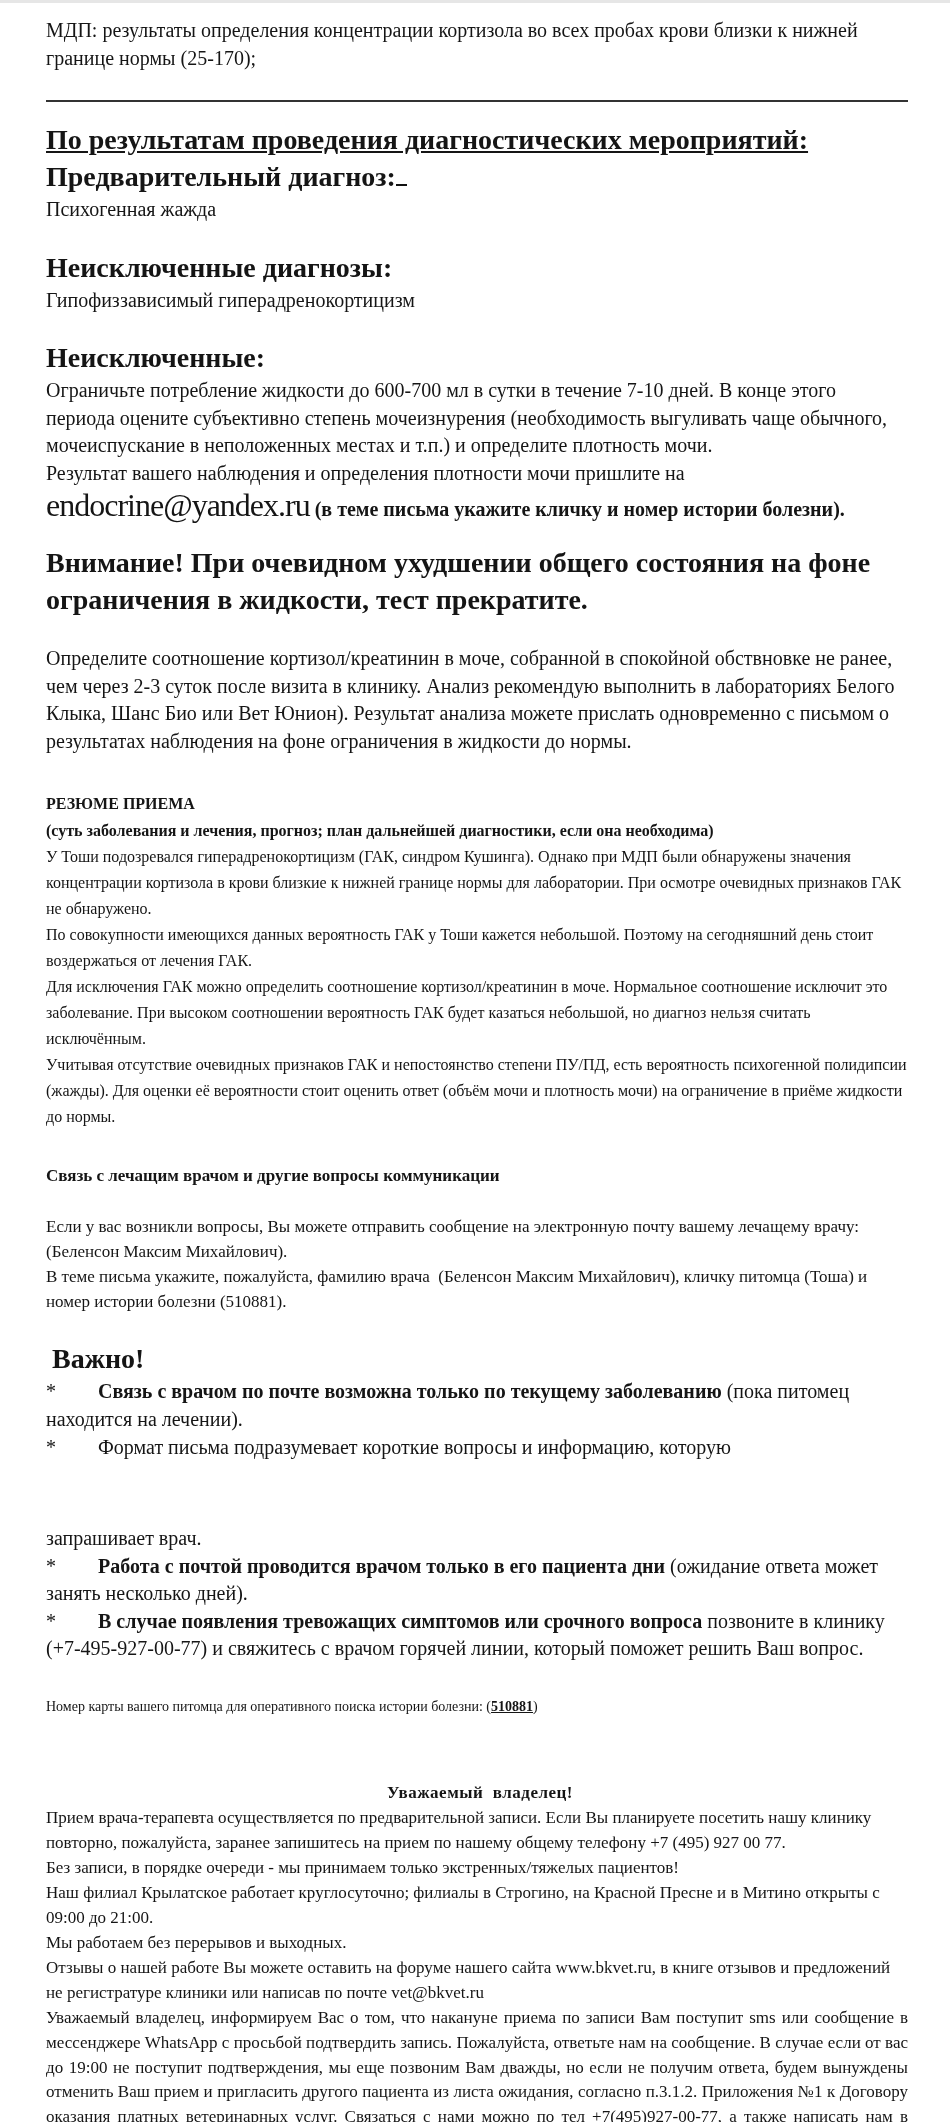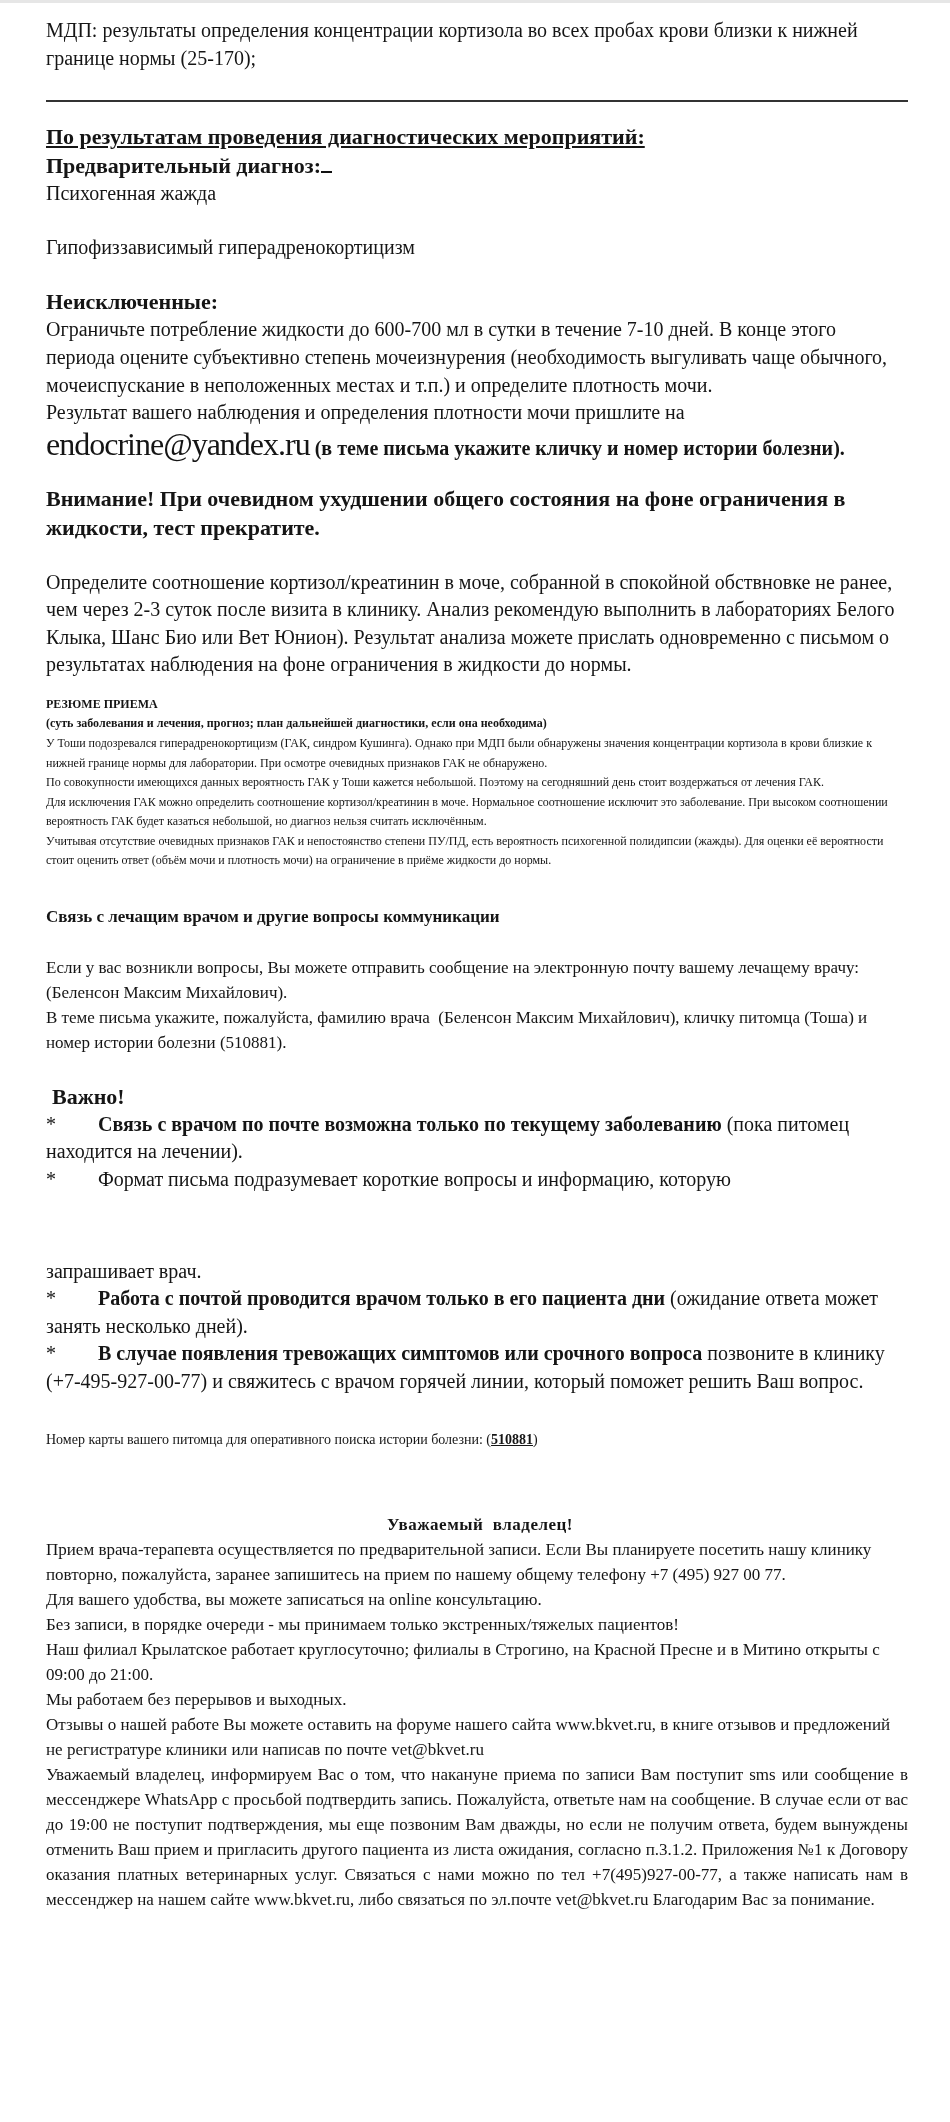--- a/index.html
+++ b/index.html
@@ -8,22 +8,22 @@
     min-height:2122px;
     background:#ffffff;
     color:#151515;
     font-family:"Liberation Serif","DejaVu Serif",serif;
     padding:14px 42px 36px 46px;
     box-sizing:border-box;
     border-top:3px solid #e6e6e6;
   }
   p { margin:0; }
   .t-body   { font-size:20px; line-height:1.38; }
-  .t-head   { font-size:22px; line-height:1.32; font-weight:bold; }
-  .t-resume { font-size:12px; line-height:1.63; }
+  .t-head   { font-size:28px; line-height:1.32; font-weight:bold; }
+  .t-resume { font-size:16px; line-height:1.63;margin-top:20px; }
   .t-small  { font-size:17px; line-height:1.47; }
   .t-card   { font-size:14px; line-height:1.4; }
   .bold     { font-weight:bold; }
   .underline{ text-decoration:underline; }
   .email-big{ font-size:32px; line-height:1.08; letter-spacing:-1px; }
   .hr       { border:none; border-top:2px solid #333; margin:28px 0 20px 0; }
   .b-mark   { display:inline-block; }
   .b-tab    { display:inline-block; width:42px; }
   .prespace { white-space:pre-wrap; }
   .justify  { text-align:justify; }
@@ -41,20 +41,21 @@
 
 <p class="t-body">МДП: результаты определения концентрации кортизола во всех пробах крови близки к нижней границе нормы (25-170);</p>
 
 <div class="hr"></div>
 
 <section>
   <p class="t-head underline">По результатам проведения диагностических мероприятий:</p>
   <p class="t-head"><span>Предварительный диагноз:</span><span class="underline-mark"></span></p>
   <p class="t-body">Психогенная жажда</p>
   <div class="gap-26"></div>
+  <p class="t-head">Неисключенные диагнозы:</p>
   <p class="t-body">Гипофиззависимый гиперадренокортицизм</p>
 </section>
 
 <div class="gap-26"></div>
 
 <section>
   <p class="t-head">Неисключенные:</p>
   <p class="t-body">Ограничьте потребление жидкости до 600-700 мл в сутки в течение 7-10 дней. В конце этого периода оцените субъективно степень мочеизнурения (необходимость выгуливать чаще обычного, мочеиспускание в неположенных местах и т.п.) и определите плотность мочи.</p>
   <p class="t-body">Результат вашего наблюдения и определения плотности мочи пришлите на</p>
   <p class="t-body"><span class="email-big">endocrine@yandex.ru</span> <span class="bold">(в теме письма укажите кличку и номер истории болезни).</span></p>
@@ -94,19 +95,18 @@
 
 <div class="gap-34"></div>
 
 <p class="t-card"><span>Номер карты вашего питомца для оперативного поиска истории болезни: (</span><span class="bold underline">510881</span><span>)</span></p>
 
 <div class="gap-64"></div>
 
 <section class="t-small">
   <p class="bold indent prespace owner-head">Уважаемый  владелец!</p>
   <p>Прием врача-терапевта осуществляется по предварительной записи. Если Вы планируете посетить нашу клинику повторно, пожалуйста, заранее запишитесь на прием по нашему общему телефону +7 (495) 927 00 77.</p>
-  <p>Для вашего удобства, вы можете записаться на online консультацию.</p>
   <p>Без записи, в порядке очереди - мы принимаем только экстренных/тяжелых пациентов!</p>
   <p>Наш филиал Крылатское работает круглосуточно; филиалы в Строгино, на Красной Пресне и в Митино открыты с 09:00 до 21:00.</p>
   <p>Мы работаем без перерывов и выходных.</p>
   <p>Отзывы о нашей работе Вы можете оставить на форуме нашего сайта www.bkvet.ru, в книге отзывов и предложений не регистратуре клиники или написав по почте vet@bkvet.ru</p>
   <p class="justify">Уважаемый владелец, информируем Вас о том, что накануне приема по записи Вам поступит sms или сообщение в мессенджере WhatsApp с просьбой подтвердить запись. Пожалуйста, ответьте нам на сообщение. В случае если от вас до 19:00 не поступит подтверждения, мы еще позвоним Вам дважды, но если не получим ответа, будем вынуждены отменить Ваш прием и пригласить другого пациента из листа ожидания, согласно п.3.1.2. Приложения №1 к Договору оказания платных ветеринарных услуг. Связаться с нами можно по тел +7(495)927-00-77, а также написать нам в мессенджер на нашем сайте www.bkvet.ru, либо связаться по эл.почте vet@bkvet.ru Благодарим Вас за понимание.</p>
 </section>
 
 </body></html>

